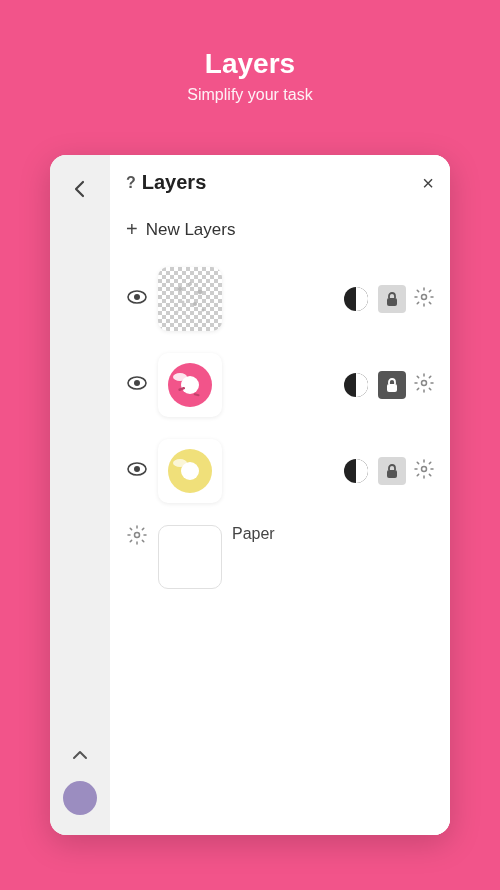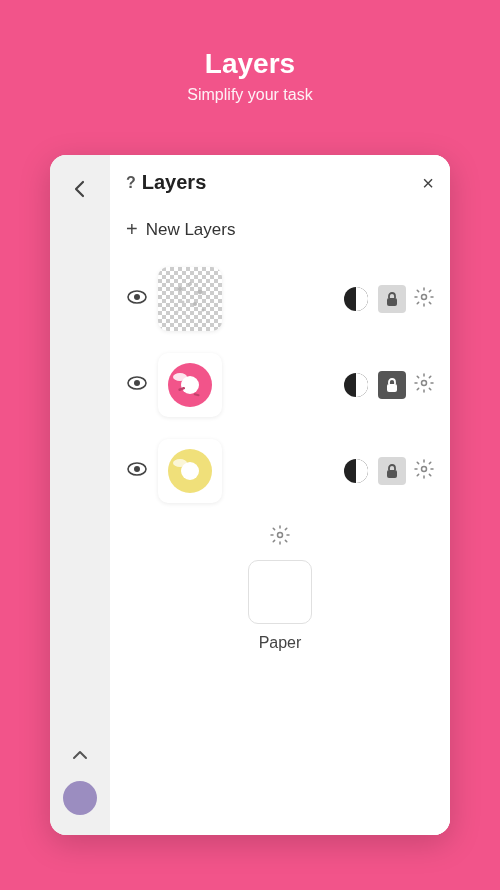--- a/index.html
+++ b/index.html
@@ -209,25 +209,24 @@
 
     .settings-icon {
       font-size: 18px;
       color: #888;
       cursor: pointer;
     }
 
     
     .paper-row {
       display: flex;
-      align-items: center;
+      align-items: flex-start;
       gap: 10px;
       margin-bottom: 14px;
       padding: 4px 0;
-      flex-direction: column;
     }
 
     .paper-thumb {
       width: 64px;
       height: 64px;
       border-radius: 10px;
       background: #ffffff;
       border: 1px solid #e0e0e0;
       flex-shrink: 0;
     }

